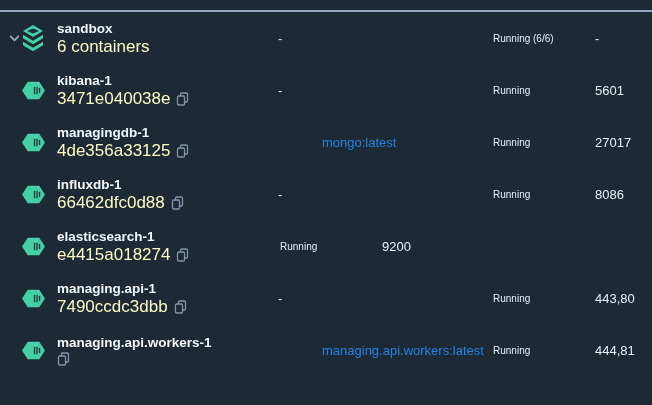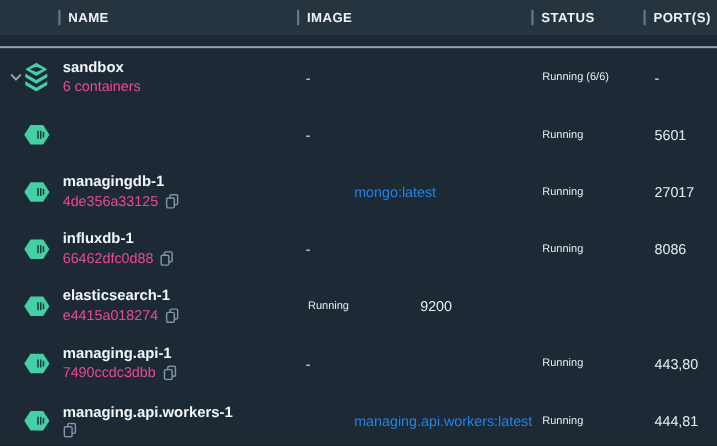--- a/index.html
+++ b/index.html
@@ -63,49 +63,31 @@
     width:26px; height:28px;
     display:flex; align-items:center; justify-content:center;
   }
   .nametext { padding-left:57px; }
   .title {
     color:#f2f5f9; font-size:13.5px; font-weight:bold;
     line-height:18px; white-space:nowrap;
   }
   .subline { display:flex; align-items:center; gap:6px; }
   .sub {
-    color:#ec4899; font-size:13px; line-height:18px; white-space:nowrap;
+    color:#fef9c3; font-size:17px; line-height:18px; white-space:nowrap;
   }
   .copy-btn { display:inline-flex; align-items:center; cursor:pointer; }
   .image-val { color:#dce3ea; font-size:13px; white-space:nowrap; }
   .image-val.link { color:#2382e2; cursor:pointer;margin-left:44px; }
 </style>
 </head>
 <body>
 
 <div class="app">
 
-  <div class="thead">
-    <div class="th th-name">
-      <span class="hdiv"></span>
-      <span>NAME</span>
-    </div>
-    <div class="th th-image">
-      <span class="hdiv"></span>
-      <span>IMAGE</span>
-    </div>
-    <div class="th th-status">
-      <span class="hdiv"></span>
-      <span>STATUS</span>
-    </div>
-    <div class="th th-ports">
-      <span class="hdiv"></span>
-      <span>PORT(S)</span>
-    </div>
-  </div>
 
   <div class="gap-strip"></div>
   <div class="top-sep"></div>
 
   <div class="rows" id="rows">
     <div class="row">
       <div class="cell name-cell">
         <span class="chevron">
           <svg width="11" height="11" viewBox="0 0 10 10">
               <path d="M1.5 3 L5 6.7 L8.5 3" fill="none" stroke="#98a5b5" stroke-width="1.6" stroke-linecap="round" stroke-linejoin="round"></path>
@@ -137,20 +119,32 @@
         <span class="rowicon">
           <svg width="25" height="25" viewBox="0 0 24 24">
             <polygon fill="#44cfa6" points="1,12 6.5,3.5 17.5,3.5 23,12 17.5,20.5 6.5,20.5"></polygon>
             <g stroke="#173c36" stroke-width="1.3">
               <line x1="13" y1="8.5" x2="13" y2="15.5"></line>
               <line x1="15.4" y1="8.5" x2="15.4" y2="15.5"></line>
               <line x1="17.8" y1="9.5" x2="17.8" y2="14.5"></line>
             </g>
           </svg>
         </span>
+        <div class="nametext">
+          <div class="title">kibana-1</div>
+          <div class="subline">
+            <span class="sub">3471e040038e</span>
+            <span class="copy-btn">
+              <svg width="13" height="14" viewBox="0 0 13 14" fill="none" stroke="#8296ab" stroke-width="1.3">
+                <rect x="4.5" y="1" width="7" height="9" rx="1.2"></rect>
+                <rect x="1.5" y="4" width="7" height="9" rx="1.2" fill="#1d2a36"></rect>
+              </svg>
+            </span>
+          </div>
+        </div>
       </div>
       <div class="cell image-cell">
           <span class="image-val">-</span>
         </div>
       <div class="cell status-cell">Running</div>
       <div class="cell ports-cell">5601</div>
     </div>
 
     <div class="row">
       <div class="cell name-cell">

